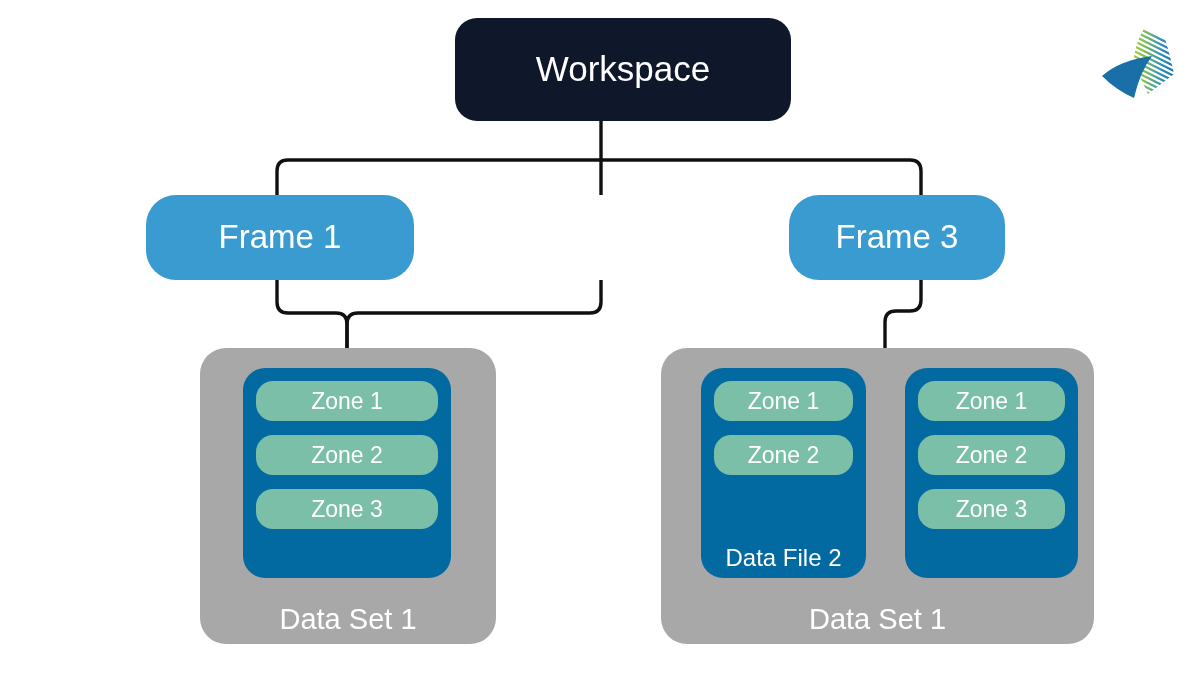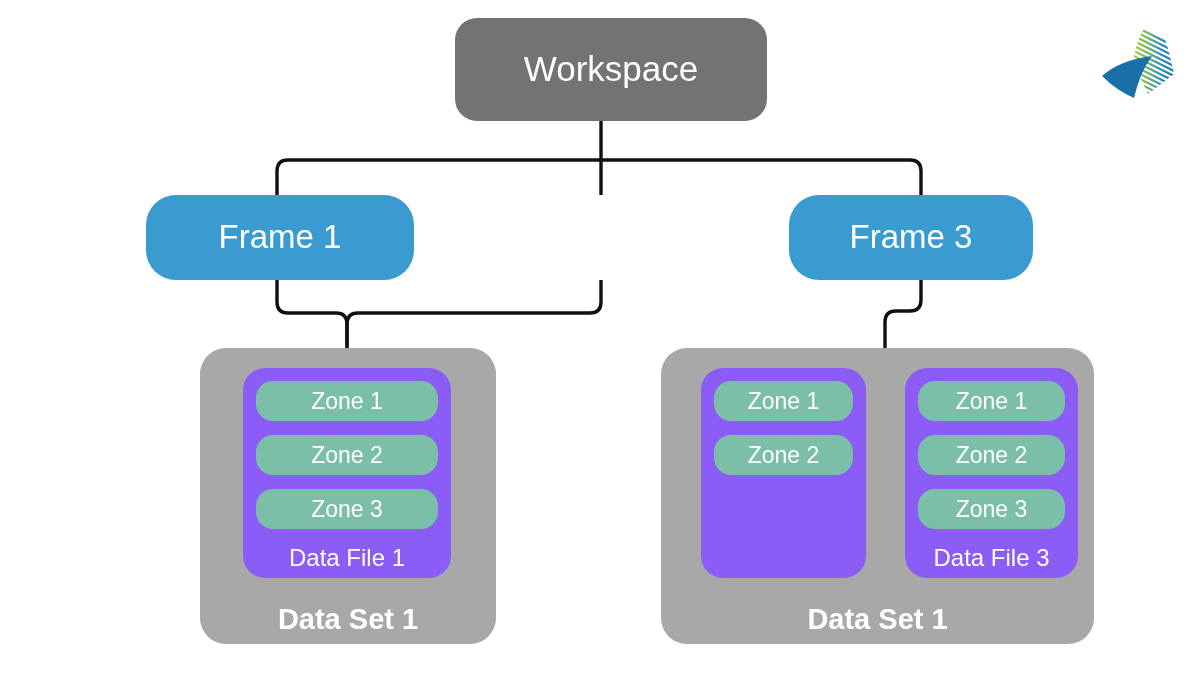--- a/index.html
+++ b/index.html
@@ -38,65 +38,64 @@
     justify-content: center;
     color: #ffffff;
     text-align: center;
     line-height: 1.05;
     white-space: nowrap;
   }
 
   .node-workspace {
     left: 455px;
     top: 18px;
-    width: 312px;
+    width: 336px;
     height: 103px;
-    background: #737373;
+    background: #0f172a;
     border-radius: 22px;
     font-size: 35px;
   }
 
   .node-frame {
     background: #3a9bd0;
     border-radius: 30px;
     font-size: 33px;
     height: 85px;
     top: 195px;
   }
   .frame-1 { left: 146px;  width: 268px; }
   .frame-2 { left: 466px;  width: 225px; }
-  .frame-3 { left: 789px;  width: 244px; }
+  .frame-3 { left: 789px;  width: 216px; }
 
   
   .dataset {
     position: absolute;
     box-sizing: border-box;
     background: #a8a8a8;
     border-radius: 26px;
   }
   .dataset-1 { left: 200px; top: 348px; width: 296px; height: 296px; }
   .dataset-2 { left: 661px; top: 348px; width: 433px; height: 296px; }
 
   .dataset-label {
     position: absolute;
     left: 0;
     right: 0;
     bottom: 8px;
     text-align: center;
     color: #ffffff;
     font-size: 29px;
     white-space: nowrap;
-    font-weight: bold;
   }
 
   
   .datafile {
     position: absolute;
     box-sizing: border-box;
-    background: #8b5cf6;
+    background: #0369a1;
     border-radius: 22px;
     padding: 13px 13px 0 13px;
     display: flex;
     flex-direction: column;
     align-items: stretch;
   }
   .df-1 { left: 243px; top: 368px; width: 208px; height: 210px; }
   .df-2 { left: 701px; top: 368px; width: 165px; height: 210px; }
   .df-3 { left: 905px; top: 368px; width: 173px; height: 210px; }
 
@@ -190,37 +189,36 @@
   <div class="node node-frame frame-3">Frame 3</div>
 
   <div class="dataset dataset-1">
     <div class="dataset-label">Data Set 1</div>
   </div>
 
   <div class="datafile df-1">
     <div class="zone">Zone 1</div>
     <div class="zone">Zone 2</div>
     <div class="zone">Zone 3</div>
-    <div class="datafile-label">Data File 1</div>
   </div>
 
   <div class="dataset dataset-2">
     <div class="dataset-label">Data Set 1</div>
   </div>
 
   <div class="datafile df-2">
     <div class="zone">Zone 1</div>
     <div class="zone">Zone 2</div>
+    <div class="datafile-label">Data File 2</div>
   </div>
 
   <div class="datafile df-3">
     <div class="zone">Zone 1</div>
     <div class="zone">Zone 2</div>
     <div class="zone">Zone 3</div>
-    <div class="datafile-label">Data File 3</div>
   </div>
 
   <div id="logo">
     <div class="logo-reg">®</div>
 
     <svg id="logo-mark" viewBox="0 0 80 92">
       <defs>
         <clipPath id="stripeClip">
 
           <path d="M48,80 L33,48 Q38,14 56,2 Q66,22 74,60 Z"></path>

